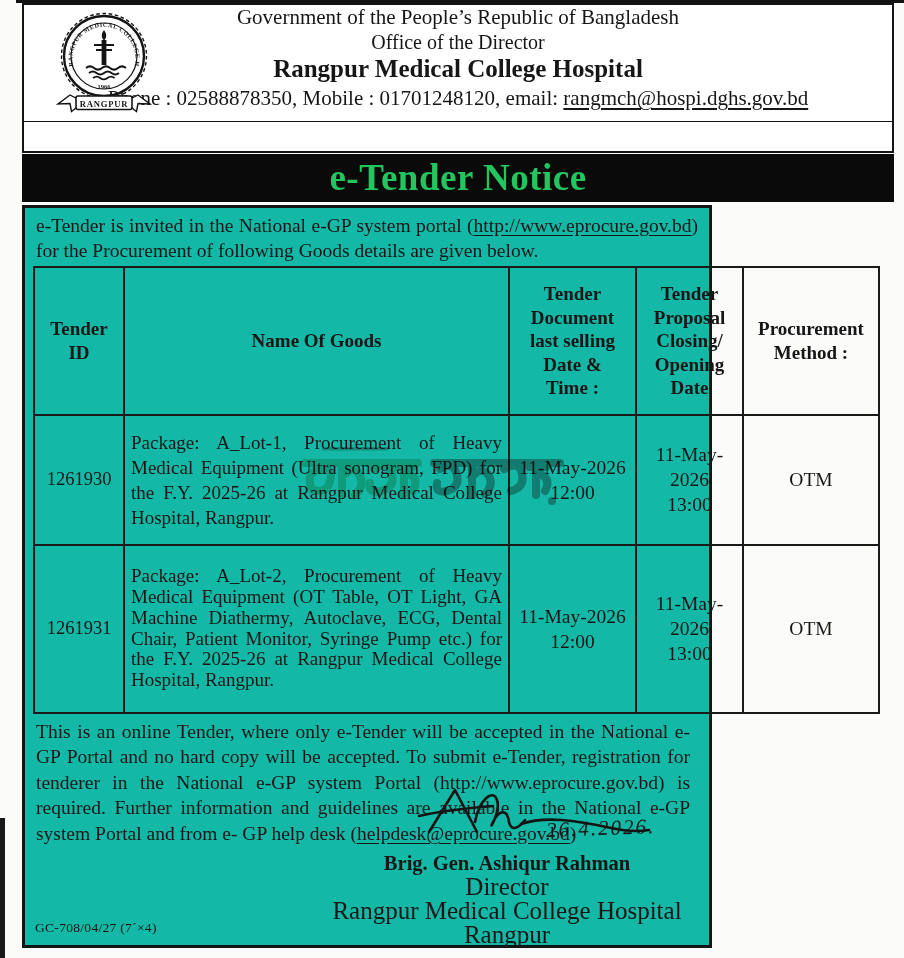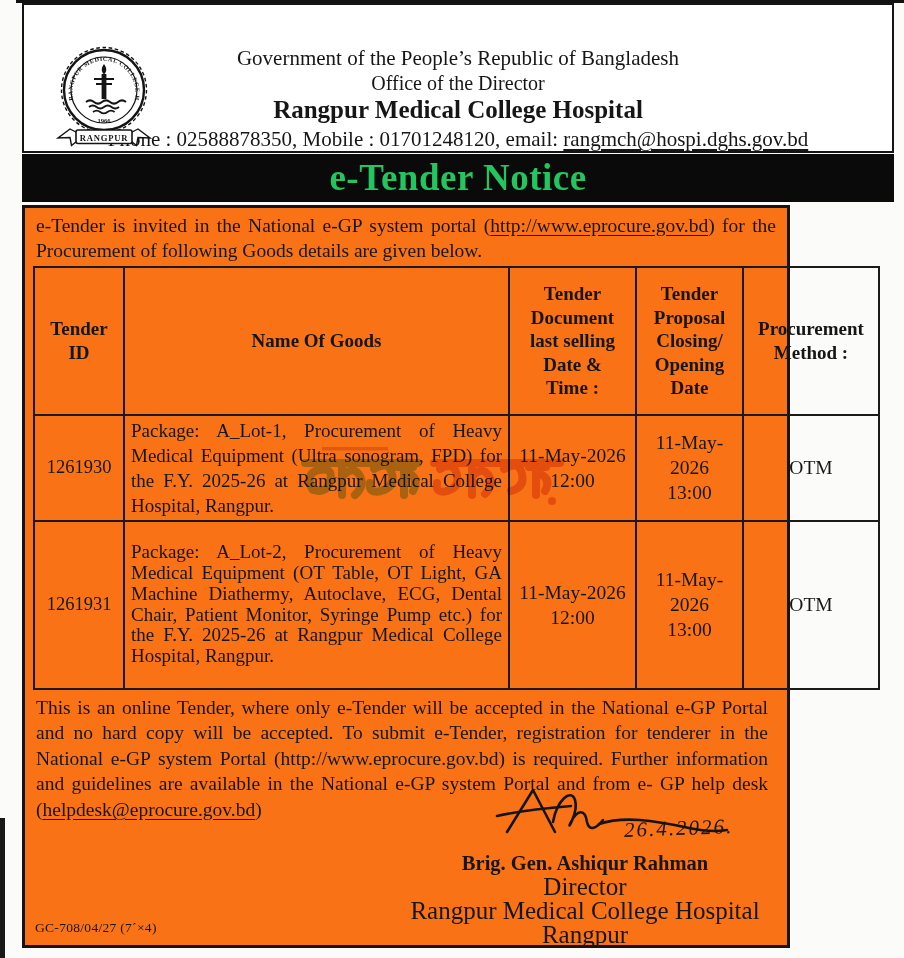--- a/index.html
+++ b/index.html
@@ -8,45 +8,45 @@
     font-family:"Liberation Serif","DejaVu Serif",serif;
     background:#fbfbfa; color:#161616; position:relative; overflow:hidden;
   }
   .noise-edge-top { position:absolute; left:16px; top:0; width:888px; height:3px; background:#121212; }
   .noise-edge-left { position:absolute; left:0; top:818px; width:5px; height:140px; background:#181818; }
 
   
   .header-box { position:absolute; left:22px; top:3px; width:872px; height:150px;
     border:2.5px solid #141414; background:#fff; }
   .header-top { position:relative; height:117px; border-bottom:1.5px solid #141414; text-align:center; }
-  .hdr-line1 { padding-top:7px; font-size:21px;margin-top:34px; }
+  .hdr-line1 { font-size:21px; }
   .hdr-line2 { font-size:20px; margin-top:1px; }
   .hdr-line3 { font-size:25px; font-weight:bold; margin-top:1px; }
   .hdr-contact { font-size:21px; margin-top:3px; }
   .logo { position:absolute; left:24px; top:5px; }
   .ref-row { height:29px; display:flex; justify-content:space-between; align-items:center;
     padding:0 12px 0 10px; font-size:18.5px; }
 
   
   .banner { position:absolute; left:22px; top:153.5px; width:872px; height:48px;
     background:#0a0a0a; color:#22c55e; display:flex; align-items:center; justify-content:center;
     font-size:37px; font-weight:bold; letter-spacing:0.5px; }
 
   
-  .main-box { position:absolute; left:22px; top:205px; width:768px; height:743px;
-    border:3px solid #141414; background:#f97316; }
+  .main-box { position:absolute; left:22px; top:205px; width:690px; height:743px;
+    border:3px solid #141414; background:#14b8a6; }
   .intro { padding:5px 11px 0 11px; font-size:19.5px; line-height:25px; text-align:justify; }
   .u { text-decoration:underline; text-underline-offset:2.5px; }
 
   table.tender { border-collapse:collapse; margin:3px 0 0 8px; width:845px; table-layout:fixed; }
   table.tender th, table.tender td { border:2px solid #1a1a1a; vertical-align:middle; }
   table.tender th { font-size:19px; line-height:23.5px; text-align:center; white-space:pre-line;
     font-weight:bold; height:122px; padding:14px; }
   td.c-id { text-align:center; font-size:18.5px; }
-  td.c-goods { font-size:19px; text-align:justify; padding:2px 6px; }
+  td.c-goods { font-size:19px; text-align:justify; padding:14px 6px; }
   tr.row-a td.c-goods { line-height:25px; }
   tr.row-b td.c-goods { line-height:20.8px; }
   td.c-date, td.c-close { text-align:center; font-size:19.5px; line-height:25px; white-space:pre-line; }
   td.c-method { text-align:center; font-size:19.5px; }
   tr.row-a { height:106px; } tr.row-b { height:168px; }
 
   .notes { margin:5px 19px 0 11px; font-size:19.5px; line-height:25.6px; text-align:justify; }
 
   .sign-block { position:absolute; right:6px; top:572px; width:392px; text-align:center; }
   .sig-art { position:relative; height:68px; }

